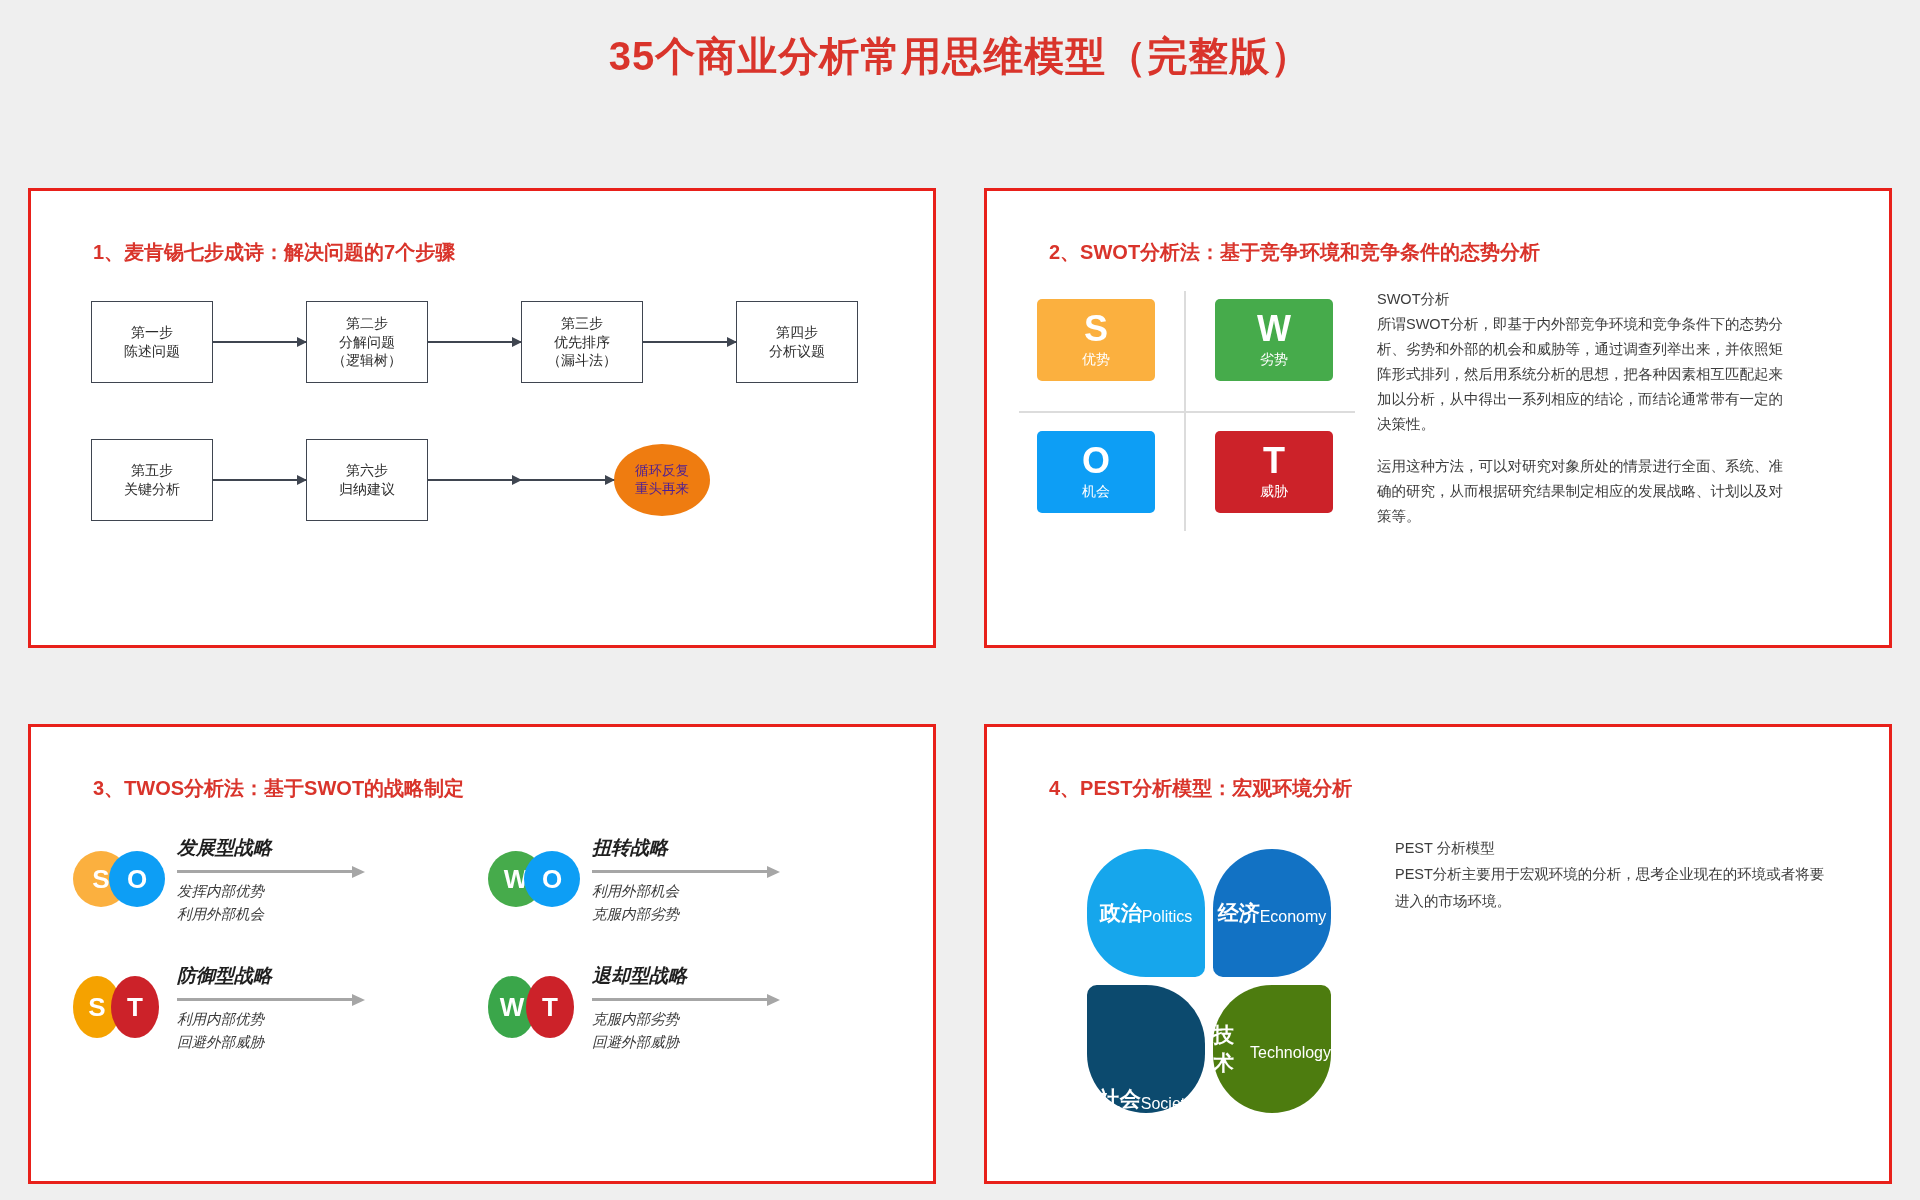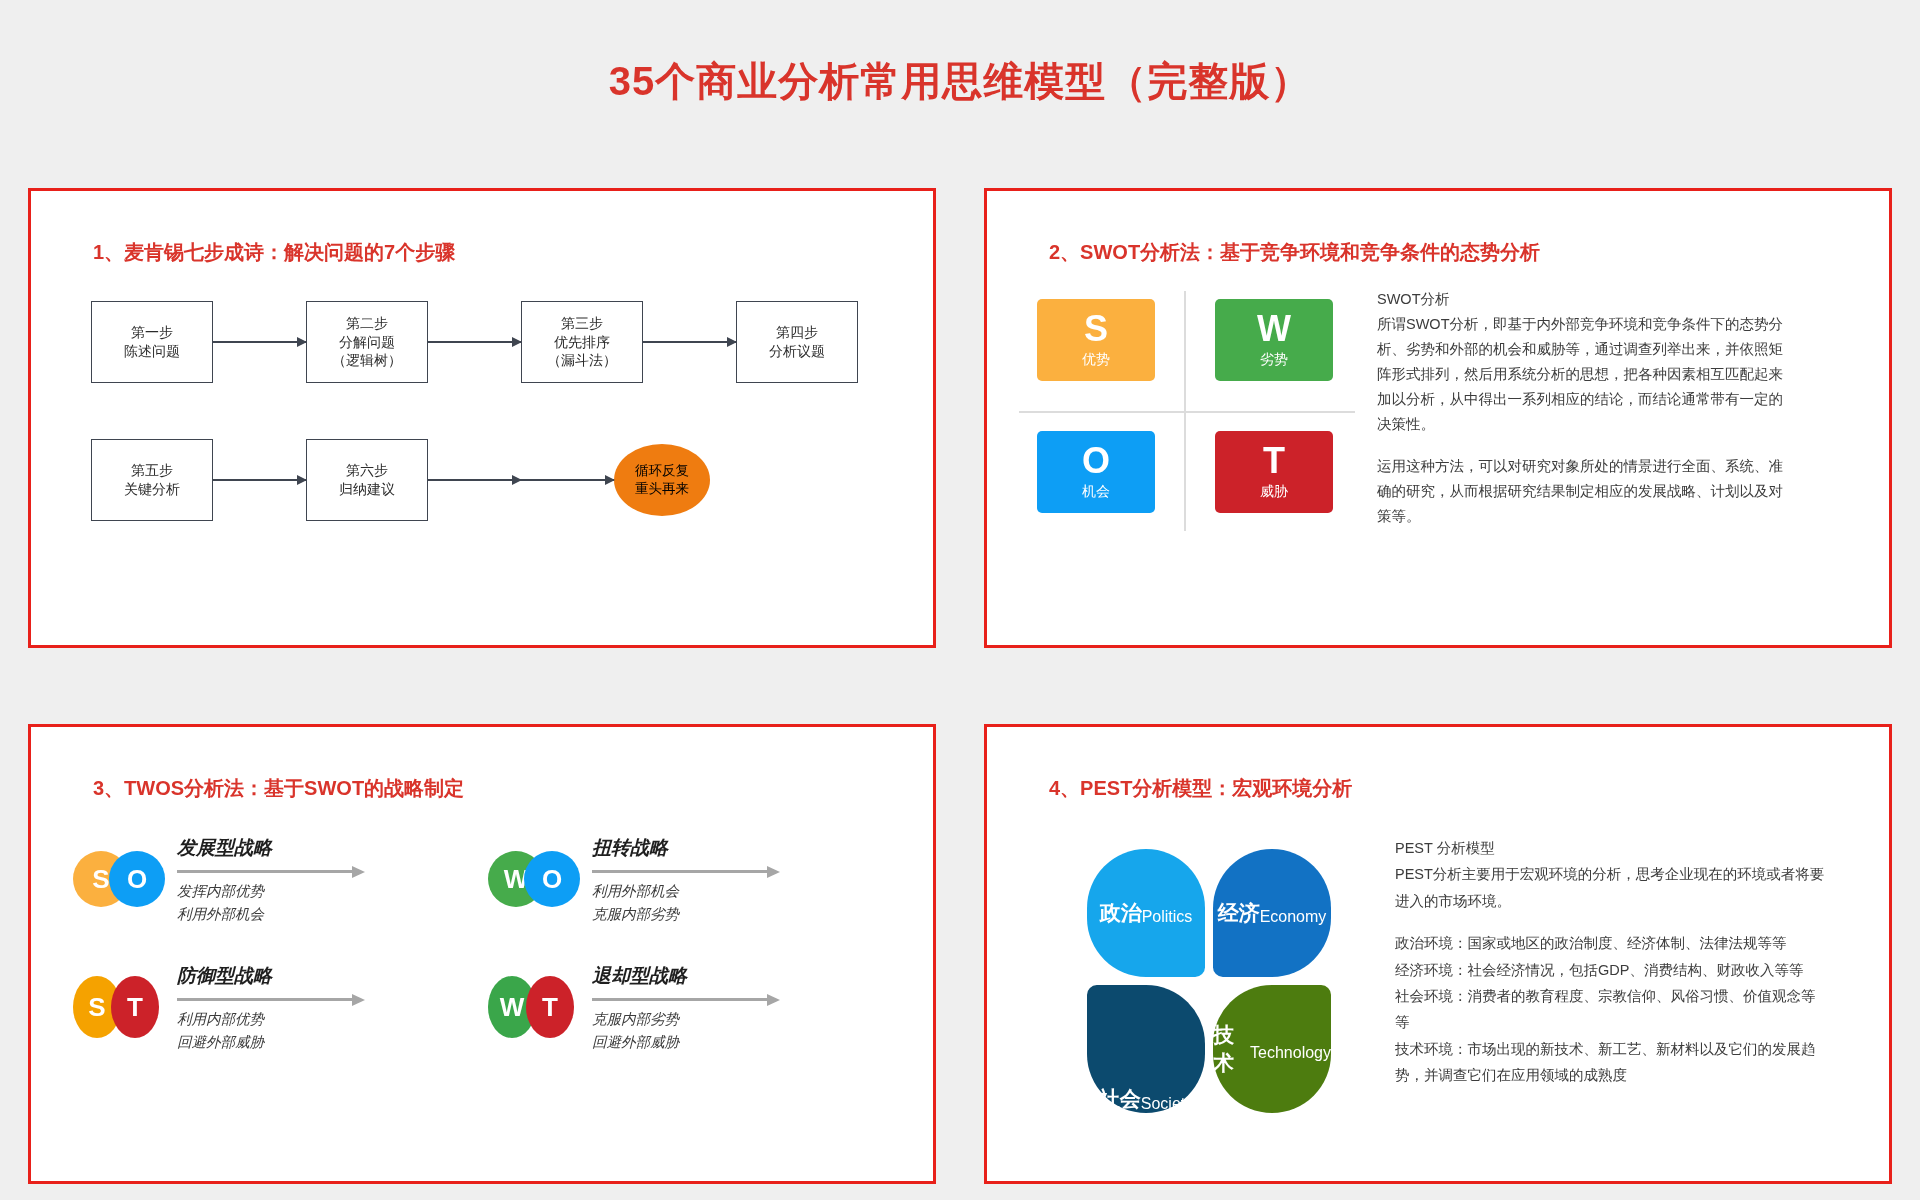--- a/index.html
+++ b/index.html
@@ -7,21 +7,21 @@
     width: 1920px; height: 1200px;
     background: #efefef;
     font-family: "Liberation Sans", "DejaVu Sans", sans-serif;
     overflow: hidden;
   }
   .page-title {
     text-align: center;
     color: #d9342b;
     font-size: 40px;
     font-weight: bold;
-    padding-top: 54px;
+    padding-top: 29px;
     letter-spacing: 1px;
   }
   .grid {
     position: absolute;
     left: 28px; top: 188px;
     width: 1864px; height: 985px;
     display: grid;
     grid-template-columns: 908px 908px;
     grid-template-rows: 460px 460px;
     gap: 76px 48px;
@@ -57,21 +57,21 @@
     position: relative; flex: none;
   }
   .farrow::after {
     content: ""; position: absolute; right: -1px; top: -4.5px;
     border-left: 10px solid #3f4550;
     border-top: 5px solid transparent;
     border-bottom: 5px solid transparent;
   }
   .ellipse {
     width: 96px; height: 72px; border-radius: 50%;
-    background: #ef7c10; color: #000000;
+    background: #ef7c10; color: #4c1d95;
     display: flex; flex-direction: column;
     align-items: center; justify-content: center;
     font-size: 13.5px; line-height: 1.35; flex: none;
   }
 
   
   .swot-wrap { position: absolute; left: 50px; top: 100px; width: 300px; height: 240px; }
   .swot-vline { position: absolute; left: 147px; top: 0; width: 1.5px; height: 240px; background: #dcdcdc; }
   .swot-hline { position: absolute; left: -18px; top: 120px; width: 336px; height: 1.5px; background: #dcdcdc; }
   .swot-cell { position: absolute; width: 118px; height: 82px; border-radius: 5px;
@@ -303,20 +303,16 @@
       </div>
       <div class="petal p-tec">
         <span class="zh">技术</span>
         <span class="en">Technology</span>
       </div>
     </div>
 
     <div class="pest-text">
       <p>PEST 分析模型</p>
       <p style="margin-top:0">PEST分析主要用于宏观环境的分析，思考企业现在的环境或者将要进入的市场环境。</p>
-      <p style="white-space:pre-line">政治环境：国家或地区的政治制度、经济体制、法律法规等等
-经济环境：社会经济情况，包括GDP、消费结构、财政收入等等
-社会环境：消费者的教育程度、宗教信仰、风俗习惯、价值观念等等
-技术环境：市场出现的新技术、新工艺、新材料以及它们的发展趋势，并调查它们在应用领域的成熟度</p>
     </div>
   </div>
 
 </div>
 
 </body></html>

